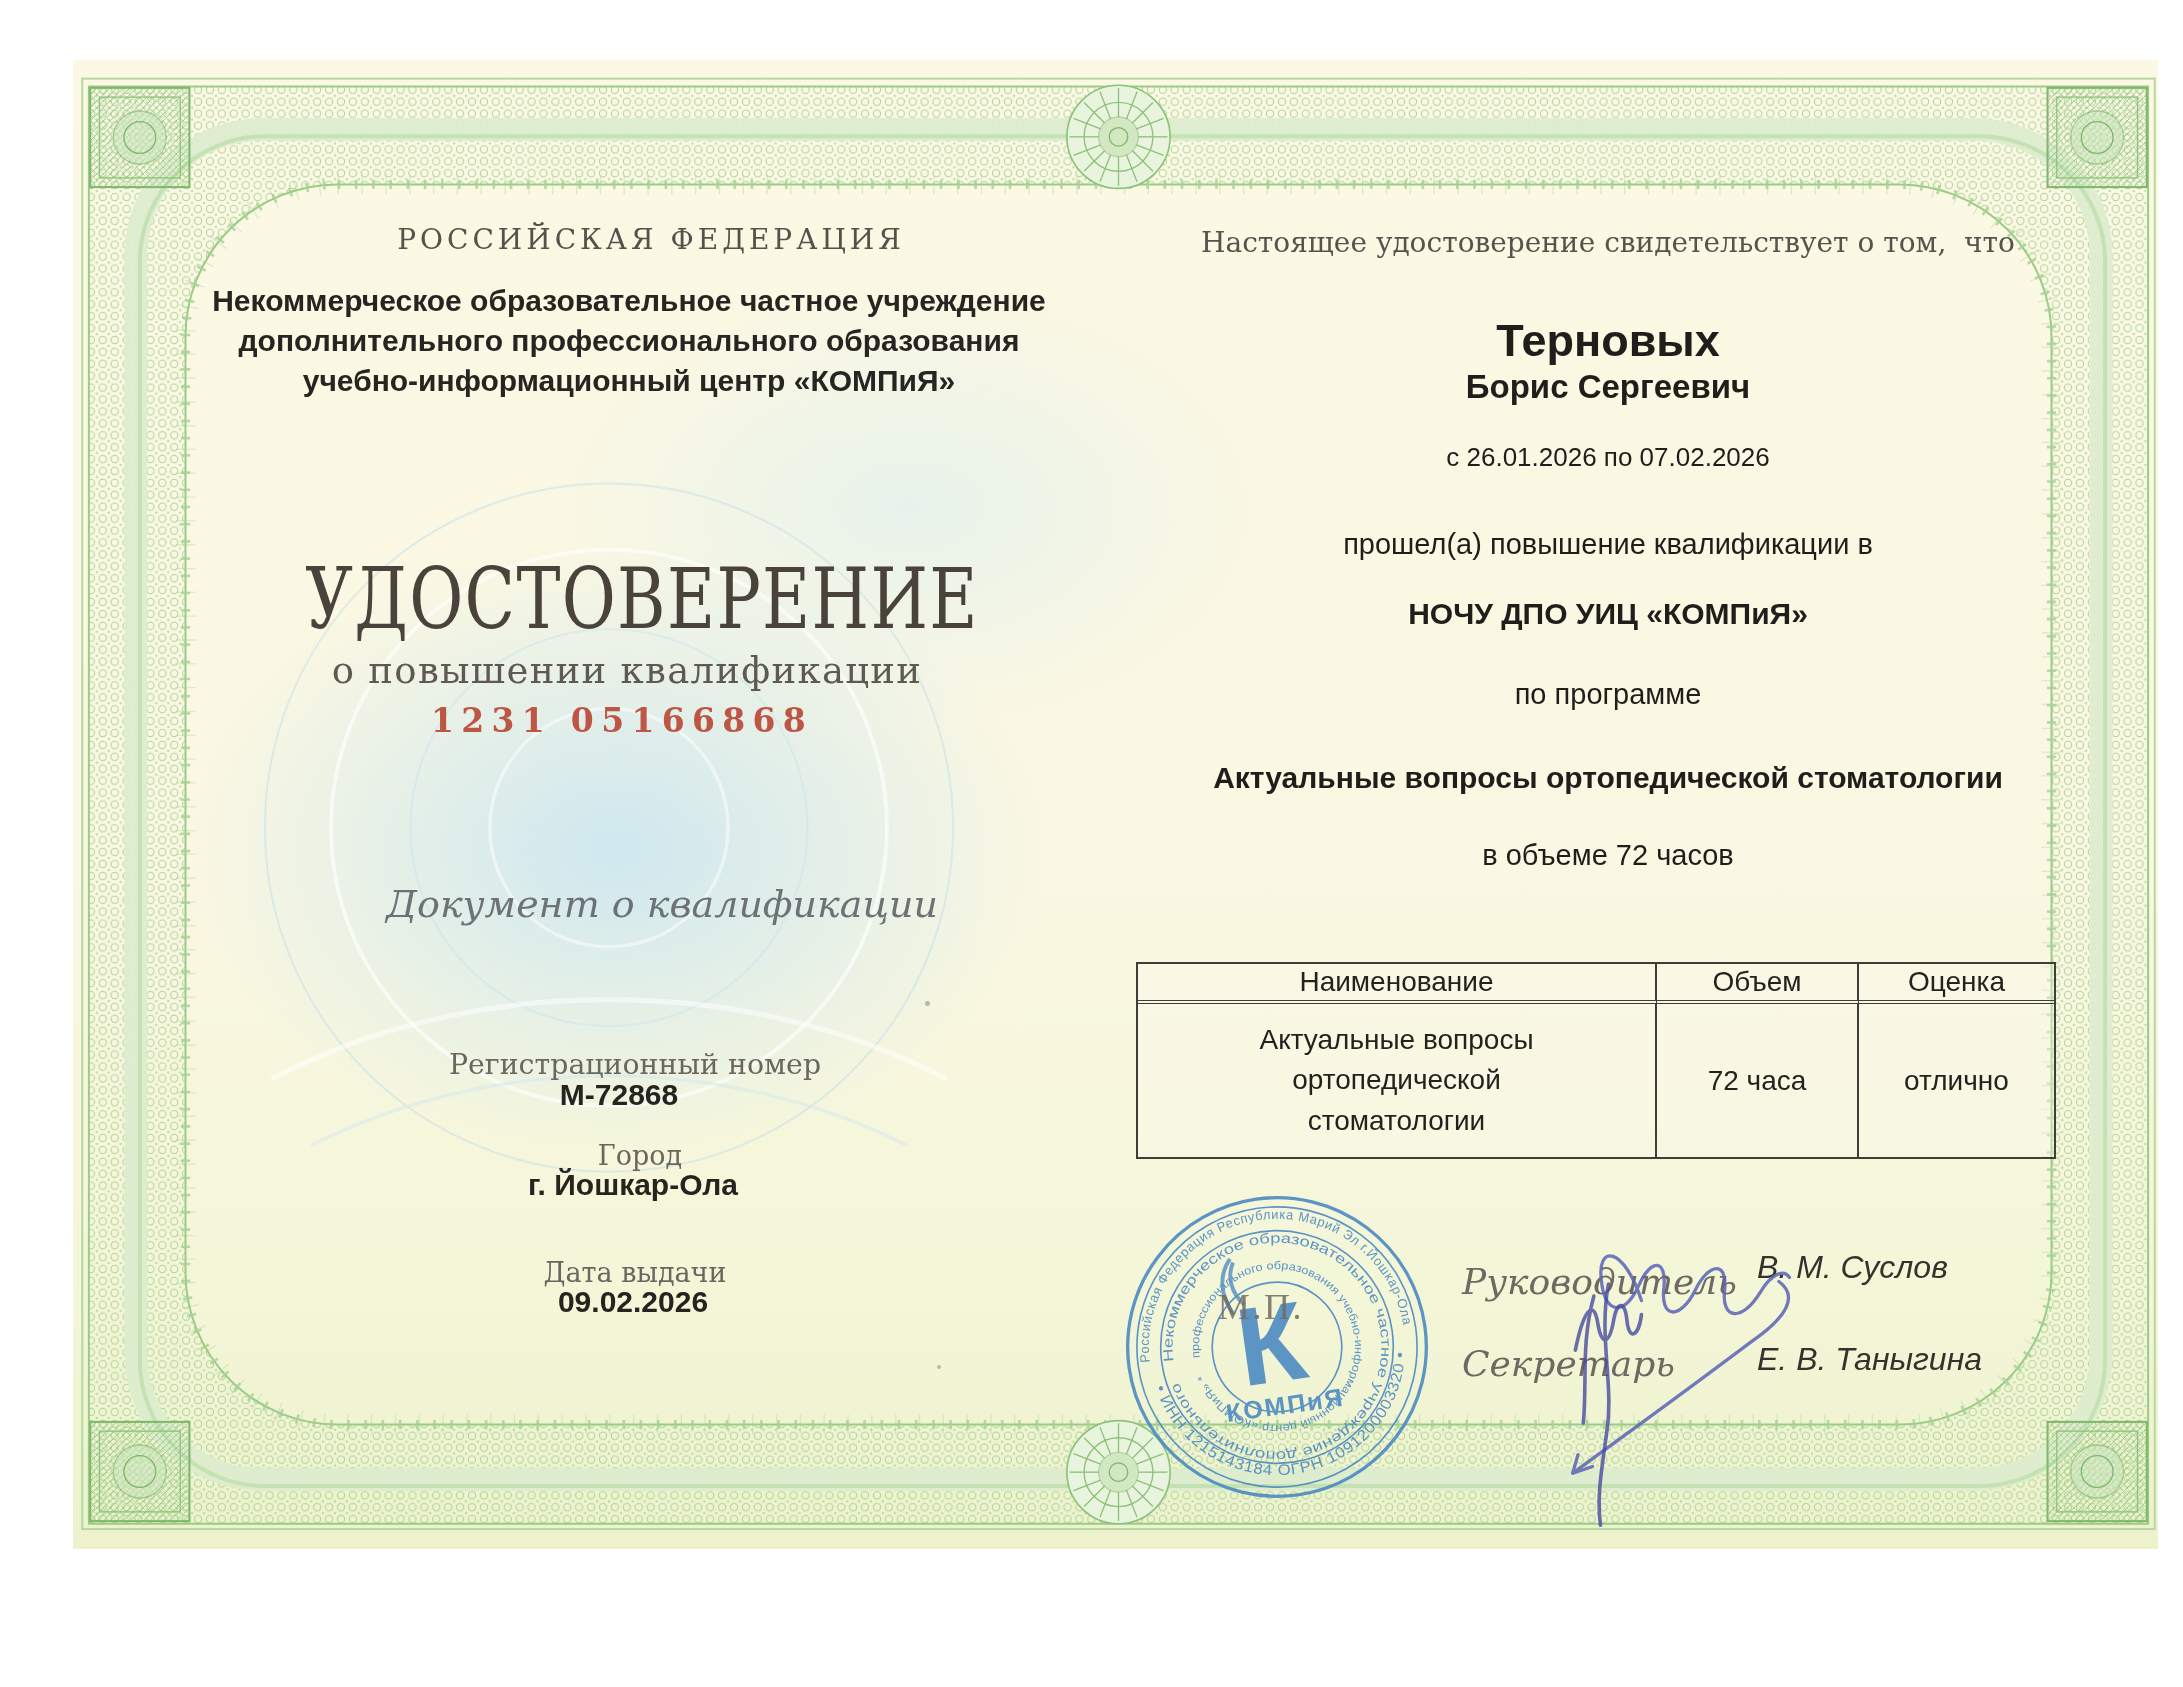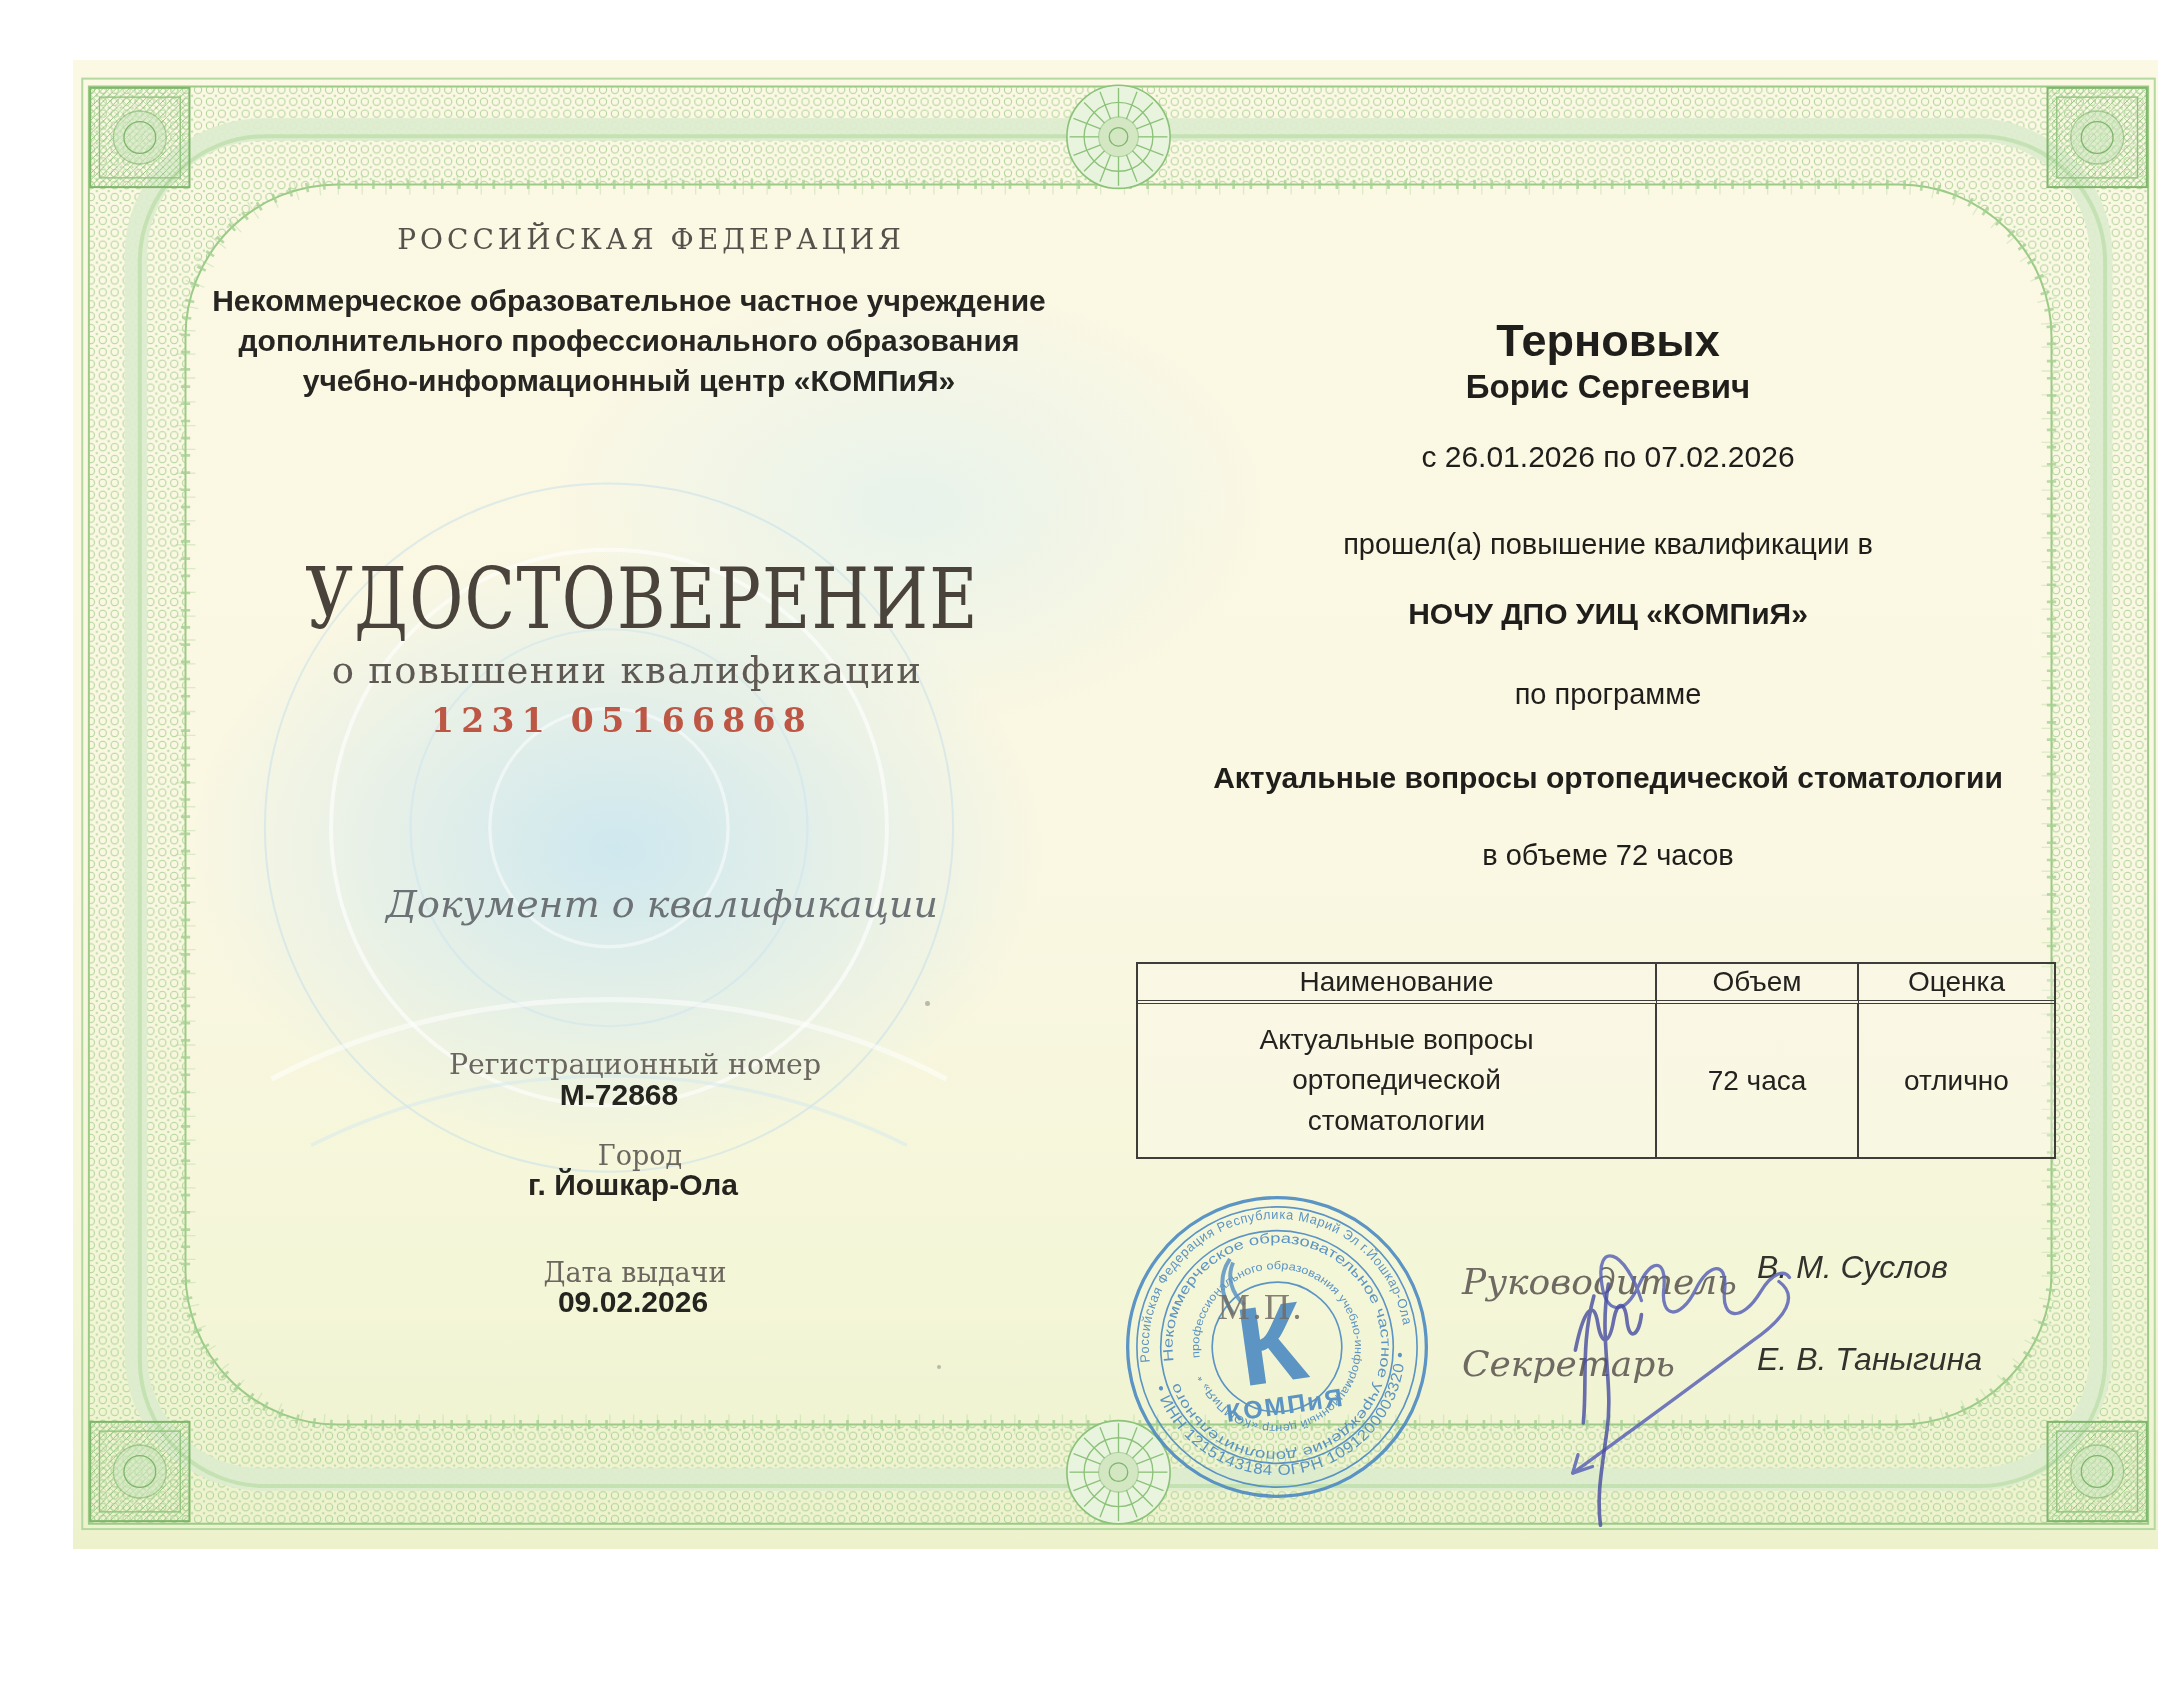--- a/index.html
+++ b/index.html
@@ -28,21 +28,21 @@
   .t-reglabel{left:562px;top:1004px;font-size:28.4px;color:#6b665f;}
   .t-regval{left:546px;top:1035px;font-size:30px;font-weight:bold;color:#25241f;}
   .t-citylabel{left:567px;top:1095px;font-size:27px;color:#6b665f;}
   .t-cityval{left:560px;top:1125px;font-size:30px;font-weight:bold;color:#25241f;}
   .t-datelabel{left:562px;top:1212px;font-size:27px;color:#6b665f;}
   .t-dateval{left:560px;top:1242px;font-size:30px;font-weight:bold;color:#25241f;}
 
   .t-intro{left:1535px;top:182px;font-size:28px;color:#57524b;white-space:pre;}
   .t-surname{left:1535px;top:281px;font-size:45px;font-weight:bold;color:#1f1e1b;}
   .t-fullname{left:1535px;top:327px;font-size:33px;font-weight:bold;color:#1f1e1b;}
-  .t-period{left:1535px;top:397px;font-size:30px;color:#1f1e1b;}
+  .t-period{left:1535px;top:397px;font-size:26px;color:#1f1e1b;}
   .t-action{left:1535px;top:484px;font-size:29px;color:#1f1e1b;}
   .t-orgshort{left:1535px;top:554px;font-size:30px;font-weight:bold;color:#1f1e1b;}
   .t-proglabel{left:1535px;top:634px;font-size:29px;color:#1f1e1b;}
   .t-progname{left:1535px;top:718px;font-size:30px;font-weight:bold;color:#1f1e1b;}
   .t-volume{left:1535px;top:795px;font-size:29px;color:#1f1e1b;}
 
   .rtable{position:absolute;left:1063px;top:902px;width:916px;
     display:grid;grid-template-columns:519px 202px 195px;grid-template-rows:40px 153px;
     border:2px solid #3f3d39;background:rgba(252,250,238,.35);}
   .rtable .cell{display:flex;align-items:center;justify-content:center;text-align:center;
@@ -151,20 +151,21 @@
     <div class="t serif t-subtitle">о повышении квалификации</div>
     <div class="t serif t-serial">1231 05166868</div>
     <div class="t serif t-dockind">Документ о квалификации</div>
     <div class="t serif t-reglabel">Регистрационный номер</div>
     <div class="t sans t-regval">М-72868</div>
     <div class="t serif t-citylabel">Город</div>
     <div class="t sans t-cityval">г. Йошкар-Ола</div>
     <div class="t serif t-datelabel">Дата выдачи</div>
     <div class="t sans t-dateval">09.02.2026</div>
 
+    <div class="t serif t-intro">Настоящее удостоверение свидетельствует о том,  что</div>
     <div class="t sans t-surname">Терновых</div>
     <div class="t sans t-fullname">Борис Сергеевич</div>
     <div class="t sans t-period">с 26.01.2026 по 07.02.2026</div>
     <div class="t sans t-action">прошел(а) повышение квалификации в</div>
     <div class="t sans t-orgshort">НОЧУ ДПО УИЦ «КОМПиЯ»</div>
     <div class="t sans t-proglabel">по программе</div>
     <div class="t sans t-progname">Актуальные вопросы ортопедической стоматологии</div>
     <div class="t sans t-volume">в объеме 72 часов</div>
 
     <div class="rtable">

